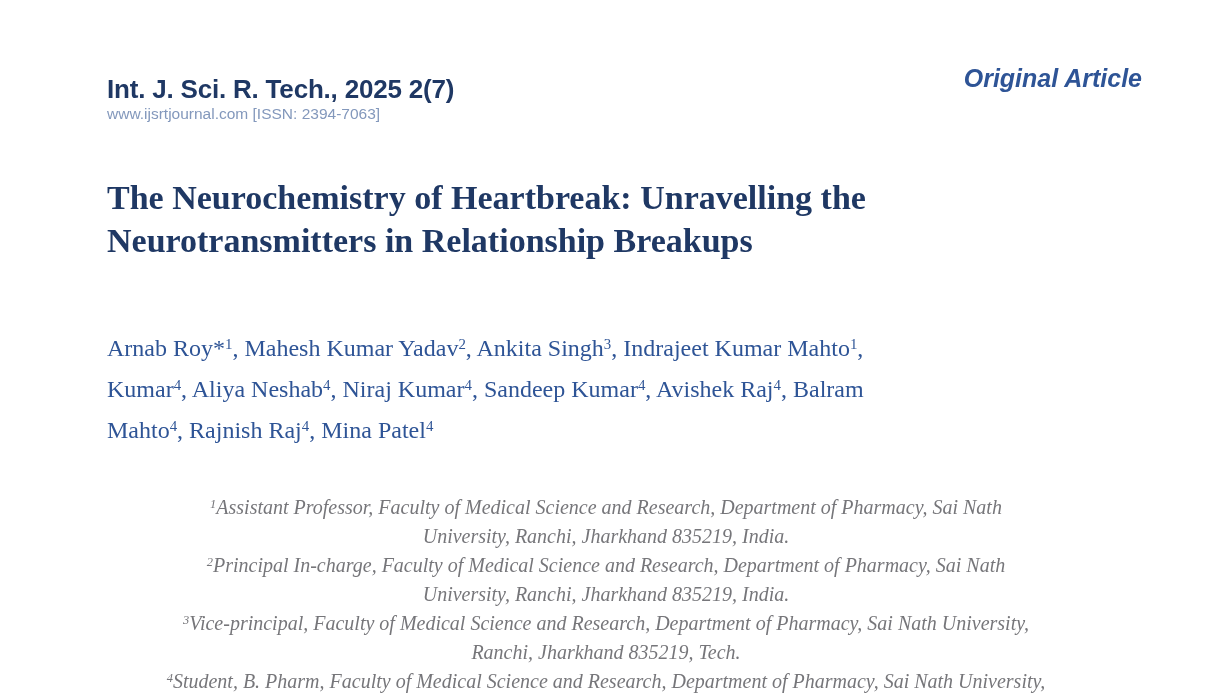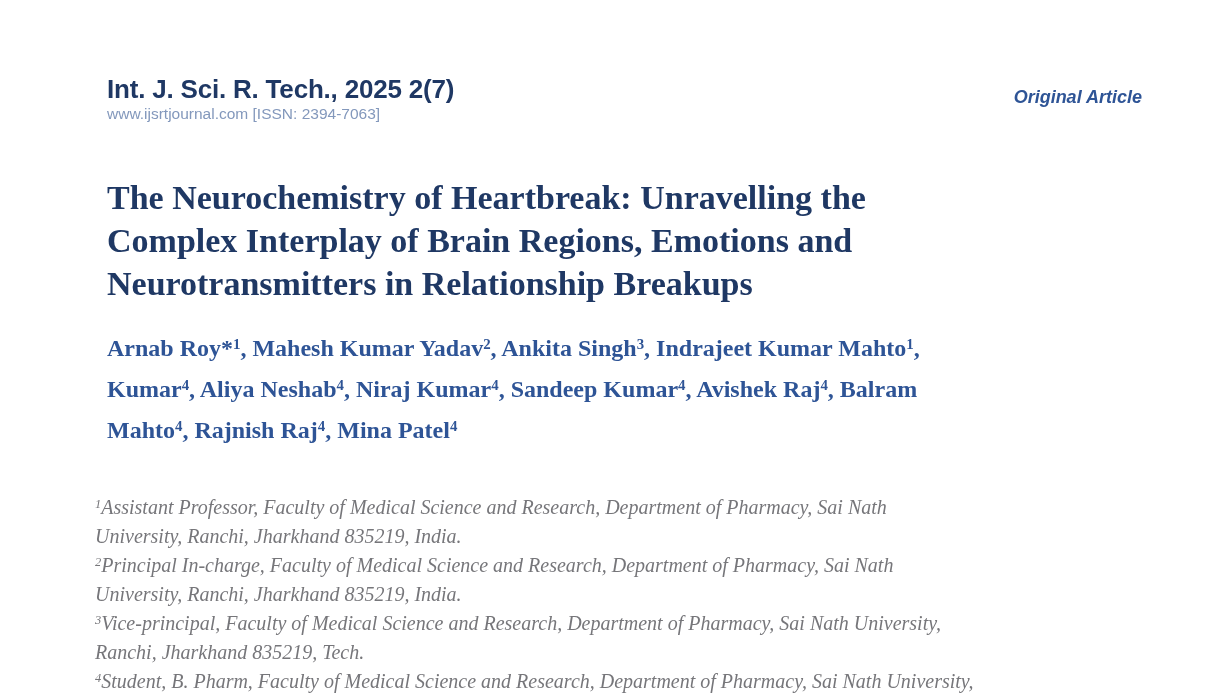--- a/index.html
+++ b/index.html
@@ -35,25 +35,25 @@
     font-family: "Liberation Sans", sans-serif;
     font-size: 15.5px;
     line-height: 20px;
     color: var(--subtitle-blue);
   }
   .journal-subtitle { margin-top: 7px; }
   
   .article-type {
     position: absolute;
     right: 123px;
-    top: 87px;
+    top: 64px;
     font-family: "Liberation Sans", sans-serif;
     font-style: italic;
     font-weight: 600;
-    font-size: 18px;
+    font-size: 25px;
     color: var(--accent-blue);
   }
   
   .article-title {
     position: absolute;
     left: 107px;
     top: 176px;
     margin: 0;
     width: 920px;
     font-family: "Liberation Serif", serif;
@@ -62,36 +62,37 @@
     line-height: 43px;
     color: var(--navy);
   }
   
   .author-list {
     position: absolute;
     left: 107px;
     top: 328px;
     width: 990px;
     font-family: "Liberation Serif", serif;
-    font-weight: bold;
+    font-weight: normal;
     font-size: 24px;
     line-height: 41px;
     color: var(--accent-blue);
   }
   
   .affiliation-list {
     position: absolute;
-    left: 95px;
+    left: 106px;
     top: 493px;
     width: 1000px;
     font-family: "Liberation Serif", serif;
     font-style: italic;
     font-size: 20px;
     line-height: 29px;
     color: var(--affil-gray);
+    text-align: center;
   }
   .sup {
     font-size: 0.62em;
     line-height: 0;
     position: relative;
     top: -0.48em;
   }
 </style>
 </head>
 <body>
@@ -100,21 +101,20 @@
 
   <header class="journal-header">
     <div class="journal-title">Int. J. Sci. R. Tech., 2025 2(7)</div>
     <div class="journal-url">www.ijsrtjournal.com [ISSN: 2394-7063]</div>
   </header>
 
   <div class="article-type">Original Article</div>
 
   <h1 class="article-title">
       <div>The Neurochemistry of Heartbreak: Unravelling the</div>
-      <div>Complex Interplay of Brain Regions, Emotions and</div>
       <div>Neurotransmitters in Relationship Breakups</div>
     </h1>
 
   <div class="author-list">
       <div>Arnab Roy*<span class="sup">1</span>, Mahesh Kumar Yadav<span class="sup">2</span>, Ankita Singh<span class="sup">3</span>, Indrajeet Kumar Mahto<span class="sup">1</span>,</div>
       <div>Kumar<span class="sup">4</span>, Aliya Neshab<span class="sup">4</span>, Niraj Kumar<span class="sup">4</span>, Sandeep Kumar<span class="sup">4</span>, Avishek Raj<span class="sup">4</span>, Balram</div>
       <div>Mahto<span class="sup">4</span>, Rajnish Raj<span class="sup">4</span>, Mina Patel<span class="sup">4</span></div>
     </div>
 
   <div class="affiliation-list">

